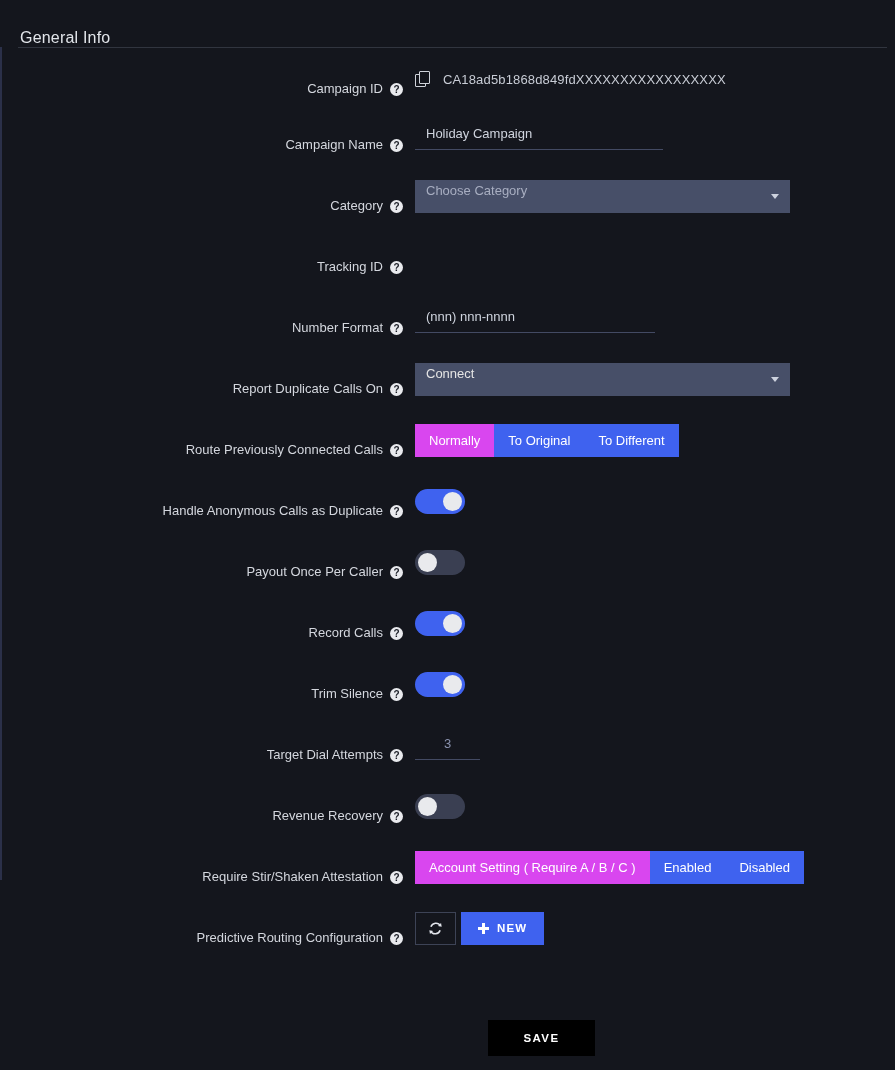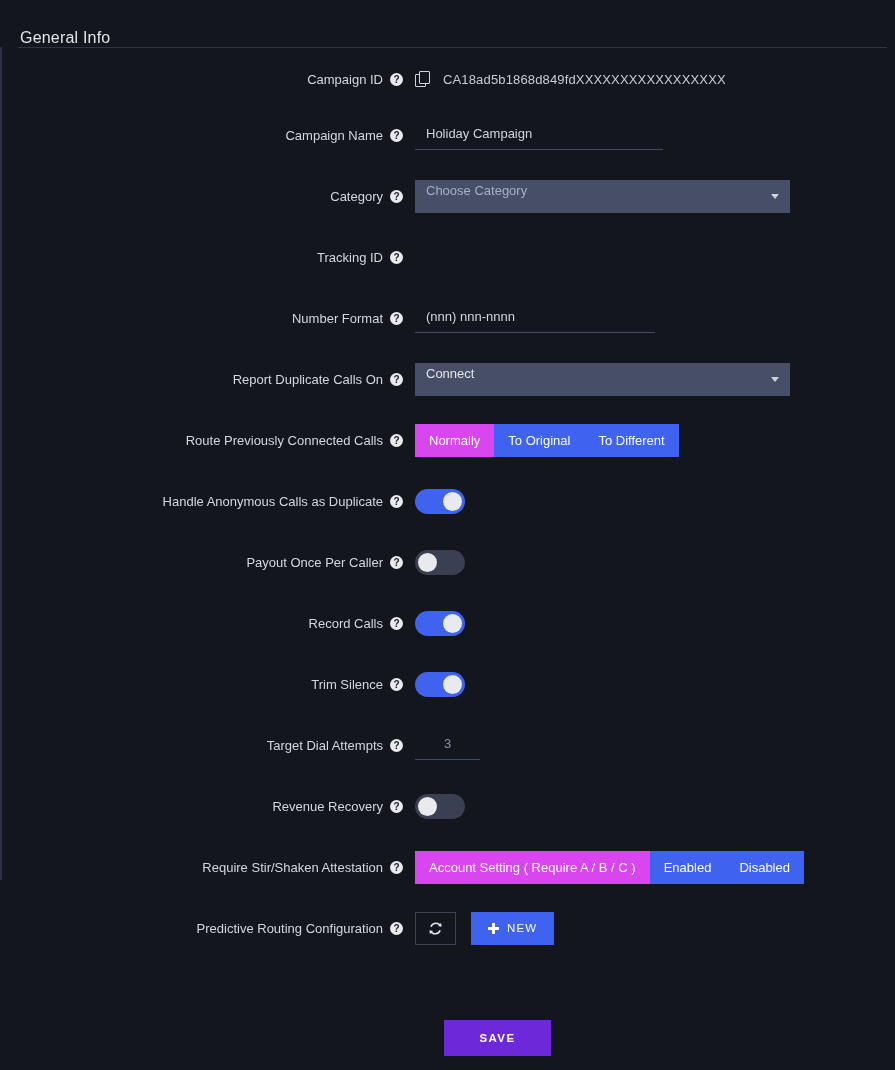--- a/index.html
+++ b/index.html
@@ -48,21 +48,21 @@
   }
   .row {
     display: flex;
     align-items: flex-start;
     min-height: 60px;
   }
   .row .label-cell {
     width: 415px;
     flex: 0 0 415px;
     display: flex;
-    align-items: center;
+    align-items: flex-end;
     justify-content: flex-end;
     gap: 7px;
     padding-right: 12px;
     min-height: 34px;
   }
   .row .label-text {
     font-size: 13px;
     color: #d4d7de;
     text-align: right;
     white-space: nowrap;
@@ -214,23 +214,23 @@
   
   .new-btn {
     height: 33px;
     background: #3f62ef;
     color: #fff;
     border: none;
     display: flex;
     align-items: center;
     gap: 8px;
     padding: 0 17px;
-    margin-left: 15px;
+    margin-left: 5px;
     font-size: 11.5px;
-    font-weight: 400;
+    font-weight: 700;
     letter-spacing: 1.1px;
     cursor: pointer;
     font-family: "Liberation Sans", sans-serif;
   }
   .plus-icon {
     position: relative;
     width: 11px; height: 11px;
     flex: 0 0 11px;
   }
   .plus-icon::before, .plus-icon::after {
@@ -242,28 +242,29 @@
   .plus-icon::after  { top: 0; left: 4px; height: 11px; width: 3px; }
 
   
   .save-row {
     display: flex;
     padding-left: 444px;
     margin-top: 48px;
   }
   .save-btn {
     width: 107px; height: 36px;
-    background: #6d28d9;
+    background: #000000;
     color: #fff;
     border: none;
     font-size: 11.5px;
     font-weight: 700;
     letter-spacing: 1.4px;
     cursor: pointer;
     font-family: "Liberation Sans", sans-serif;
+    margin-left: 44px;
   }
 
   
   .row-campaign-id  { min-height: 56px; }
   .row-tall         { min-height: 61px; }
 </style>
 </head>
 <body>
 
 <div class="left-rail"></div>

